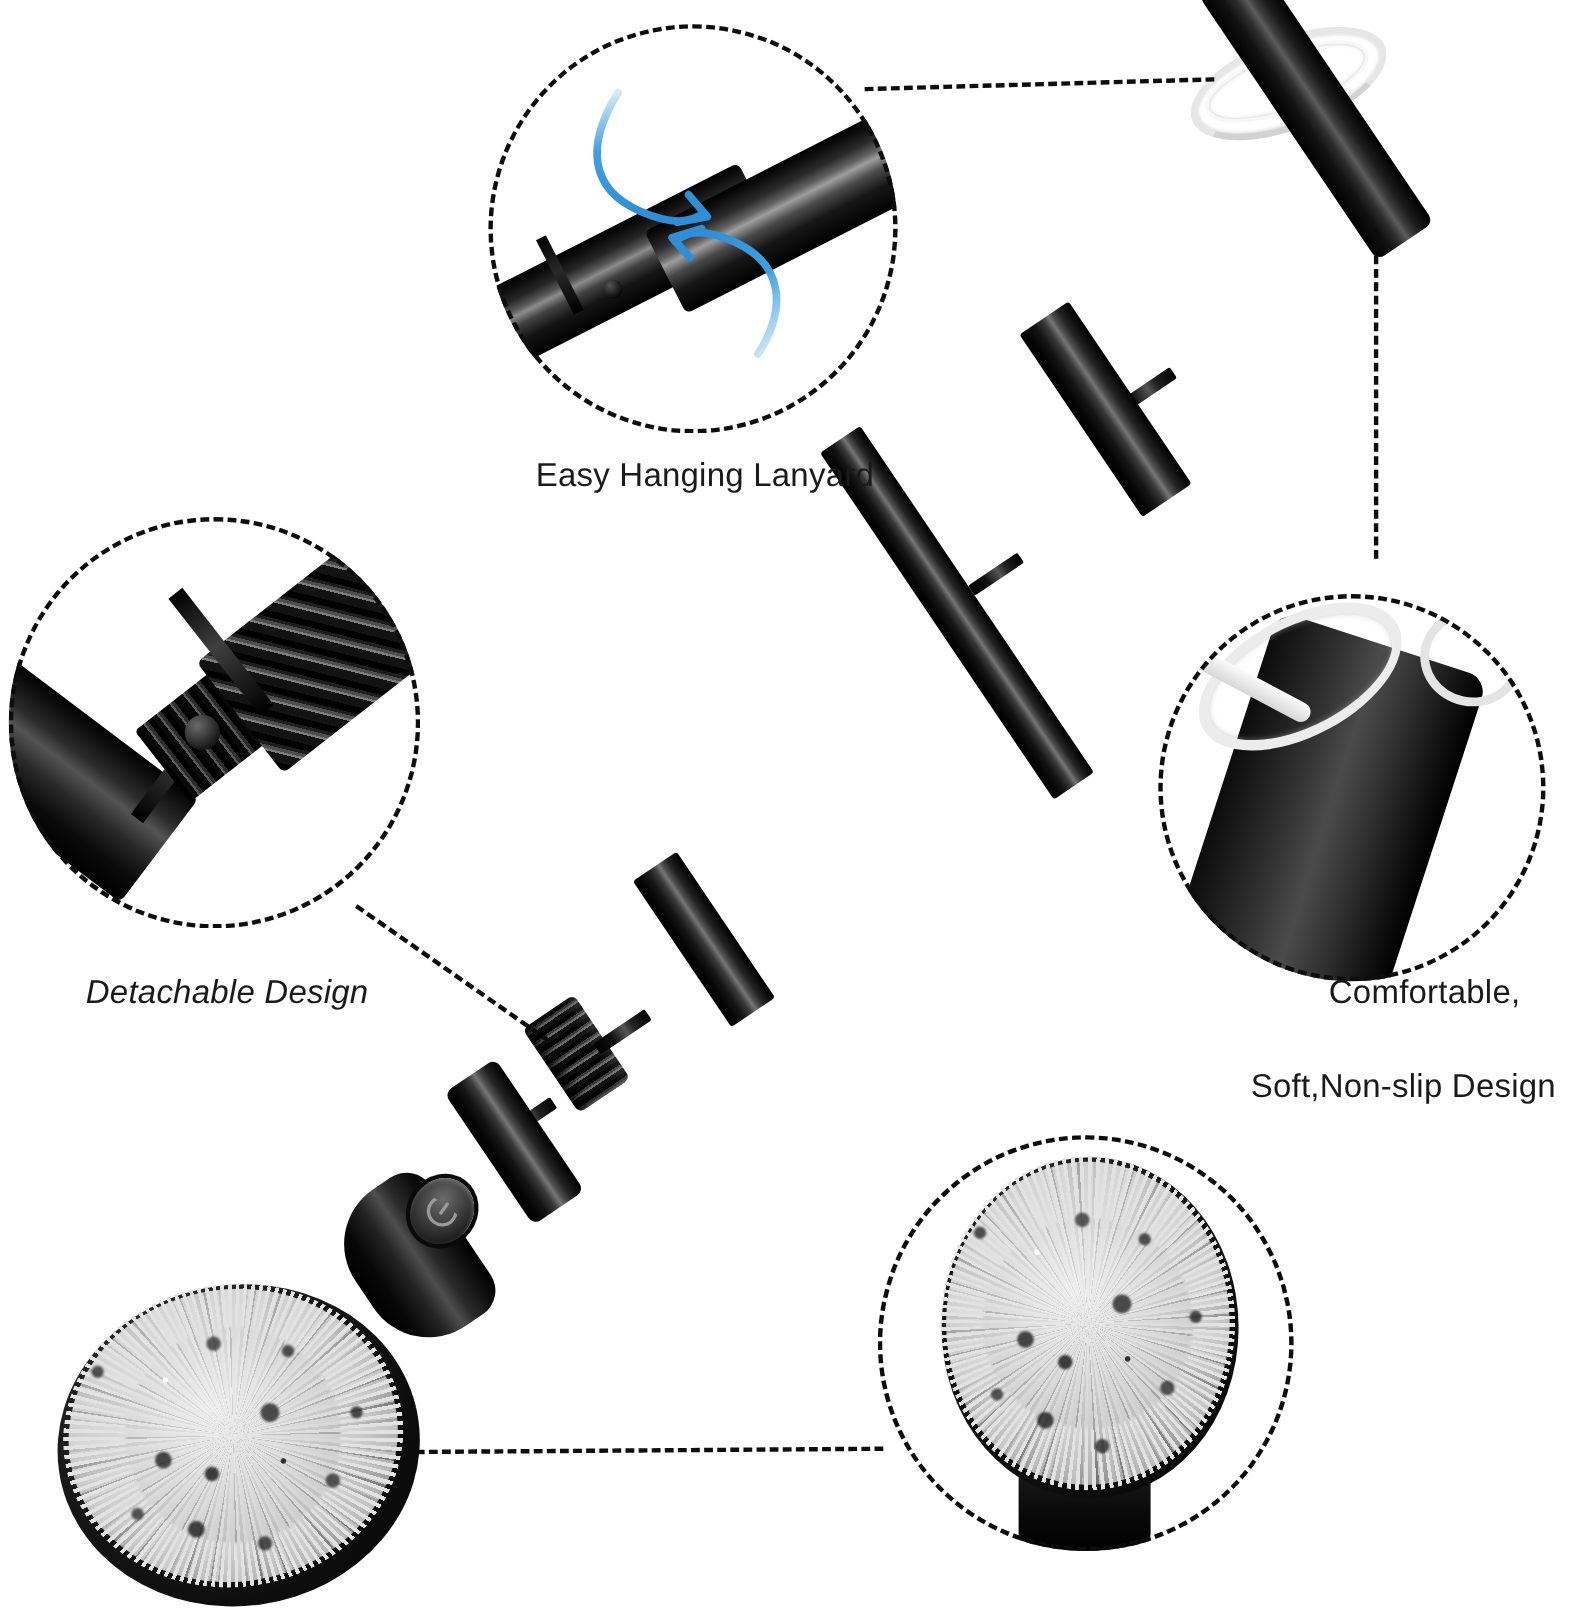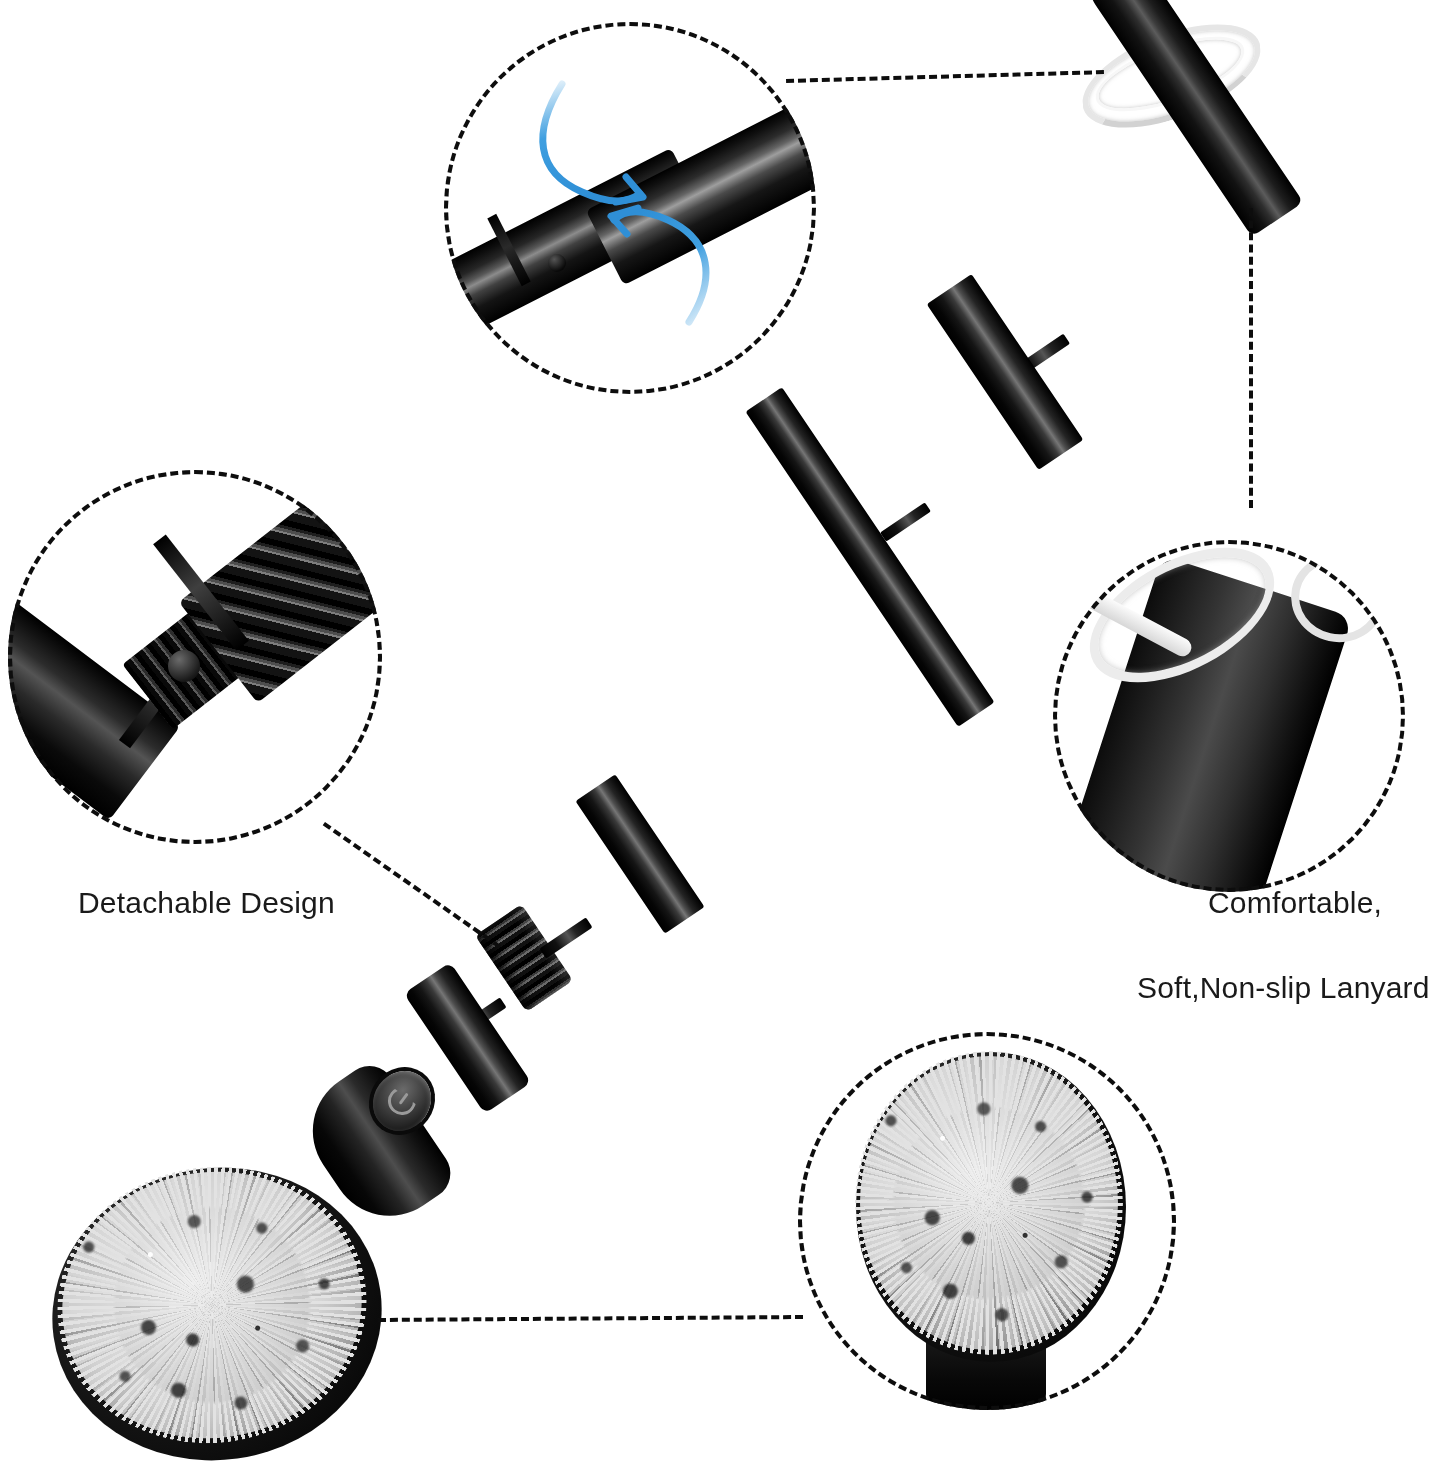--- a/index.html
+++ b/index.html
@@ -226,20 +226,21 @@
           <stop offset="100%" stop-color="#2f8fd6" stop-opacity="1"></stop>
         </linearGradient>
       </defs>
       <path d="M118,62 C88,110 92,150 138,170 C172,185 186,178 196,172" fill="none" stroke="url(#blueFadeTop)" stroke-width="7" stroke-linecap="round"></path>
       <path d="M182,155 L199,175 L172,180" fill="none" stroke="#2f8fd6" stroke-width="7" stroke-linecap="round" stroke-linejoin="round"></path>
       <path d="M245,300 C272,258 268,218 224,198 C192,184 178,190 170,198" fill="none" stroke="url(#blueFadeBot)" stroke-width="7" stroke-linecap="round"></path>
       <path d="M183,212 L167,194 L194,186" fill="none" stroke="#2f8fd6" stroke-width="7" stroke-linecap="round" stroke-linejoin="round"></path>
     </svg>
   </div>
   <div class="dashed-circle" style="left:444px; top:22px; width:372px; height:372px;"></div>
+  <div class="callout-label" style="left:487px; top:414px;">Easy Hanging Lanyard</div>
 
   <div class="leader" style="left:786px; top:79px; width:318px; transform: rotate(-1.6deg);"></div>
 
   <div class="clip-circle" style="left:8px; top:470px; width:374px; height:374px; background:#fff;">
 
     <div style="position:absolute; left:-70px; top:175px; width:230px; height:118px;
                 transform: rotate(37deg); border-radius:10px 6px 6px 10px;
                 background: linear-gradient(to bottom,
                   #000 0%, #121212 12%, #2c2c2c 28%, #545454 40%,
                   #2a2a2a 58%, #0a0a0a 80%, #000 100%);"></div>
@@ -258,21 +259,21 @@
     <div style="position:absolute; left:190px; top:60px; width:190px; height:128px;
                 transform: rotate(-38deg); border-radius:6px 14px 14px 6px;
                 background: repeating-linear-gradient(-128deg,
                   #000 0 6px, #1e1e1e 6px 9px, #4e4e4e 9px 12px,
                   #7d7d7d 12px 14px, #131313 14px 22px);"></div>
     <div style="position:absolute; left:185px; top:55px; width:16px; height:135px;
                 transform: rotate(-38deg);
                 background: linear-gradient(to bottom,#000,#3f3f3f 45%,#000);"></div>
   </div>
   <div class="dashed-circle" style="left:8px; top:470px; width:374px; height:374px;"></div>
-  <div class="callout-label" style="left:78px; top:884px;">Detachable Design</div>
+  <div class="callout-label" style="left:78px; top:884px;font-style:italic;">Detachable Design</div>
 
   <div class="leader" style="left:325px; top:822px; width:215px; transform: rotate(35deg);"></div>
 
   <div class="clip-circle" style="left:1053px; top:540px; width:352px; height:352px; background:#fff;">
 
     <div style="position:absolute; left:52px; top:38px; width:200px; height:340px;
                 transform: rotate(18deg); border-radius:18px 18px 10px 10px;
                 background: linear-gradient(to right,
                   #0c0c0c 0%, #1c1c1c 14%, #343434 34%, #4b4b4b 50%,
                   #2f2f2f 70%, #121212 88%, #000 100%);"></div>
@@ -283,21 +284,21 @@
                 box-shadow: inset 0 0 6px rgba(160,160,160,.6);"></div>
     <div style="position:absolute; left:238px; top:14px; width:78px; height:72px;
                 border:8px solid #e4e4e4; border-radius:50%;
                 transform: rotate(12deg);"></div>
     <div style="position:absolute; left:15px; top:72px; width:130px; height:18px;
                 transform: rotate(28deg); border-radius:9px;
                 background: linear-gradient(to bottom,#fbfbfb,#d7d7d7);"></div>
   </div>
   <div class="dashed-circle" style="left:1053px; top:540px; width:352px; height:352px;"></div>
   <div class="callout-label" style="left:1180px; top:884px;margin-left:28px;">Comfortable,</div>
-  <div class="callout-label" style="left:1137px; top:969px;">Soft,Non-slip Lanyard</div>
+  <div class="callout-label" style="left:1137px; top:969px;">Soft,Non-slip Design</div>
 
   <div class="vleader" style="left:1249px; top:208px; height:300px;"></div>
 
   <div class="clip-circle" style="left:798px; top:1032px; width:378px; height:378px; background:#fff;">
 
     <div style="position:absolute; left:128px; top:296px; width:120px; height:86px;
                 border-radius:14px 14px 20px 20px;
                 background: linear-gradient(to bottom,#1d1d1d,#080808 60%,#000);"></div>
 
     <div style="position:absolute; left:58px; top:20px; width:270px; height:310px;

